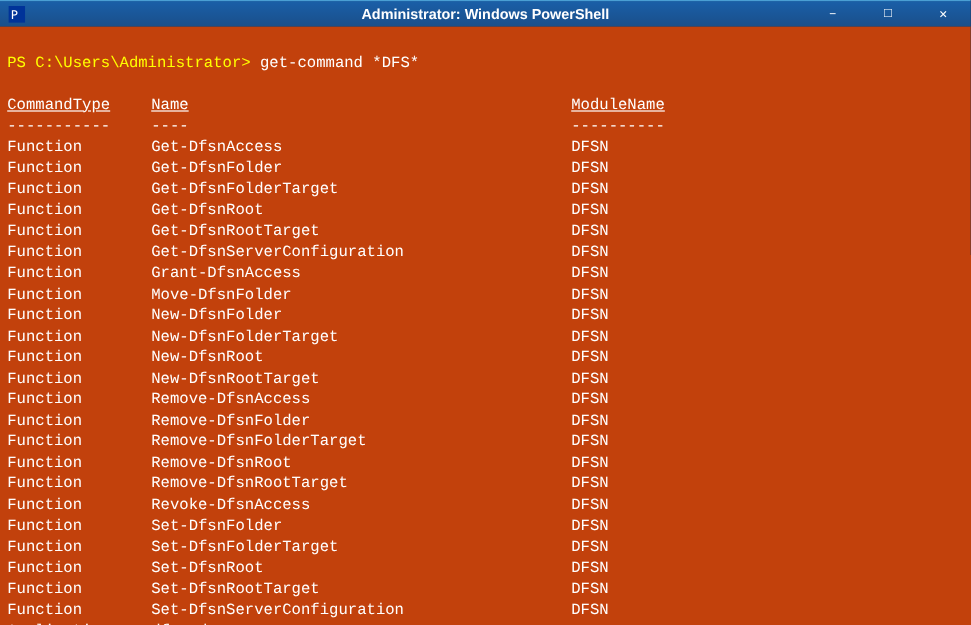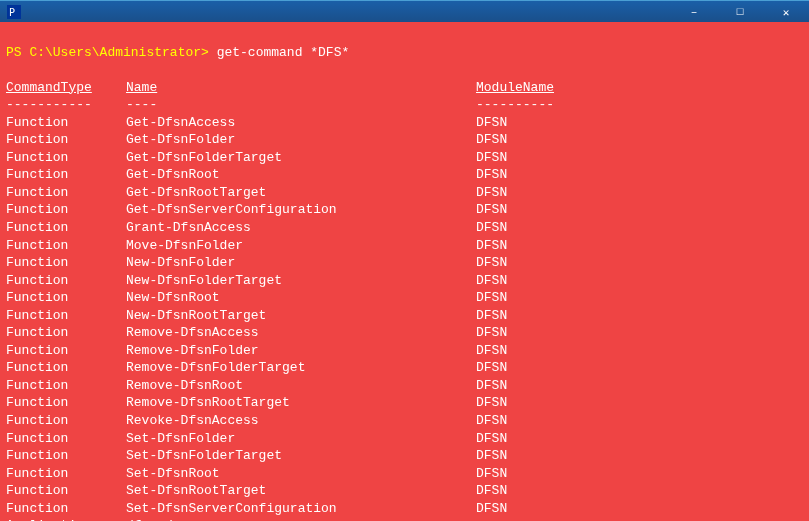--- a/index.html
+++ b/index.html
@@ -50,39 +50,40 @@
       height: 22px;
       display: flex;
       align-items: center;
       justify-content: center;
       color: white;
       font-size: 11px;
       cursor: pointer;
       background: transparent;
     }
     .terminal {
-      background: #ef4444;
+      background: #c2410c;
       color: #ffffff;
       padding: 4px 6px;
       height: calc(521px - 22px);
       overflow: hidden;
       white-space: pre;
       line-height: 1.35;
     }
   </style>
 </head>
 <body>
 
 <div class="title-bar">
   <div class="title-bar-icon">
     <svg viewBox="0 0 14 14" fill="none" xmlns="http://www.w3.org/2000/svg">
       <rect width="14" height="14" fill="#003399"></rect>
       <text x="2" y="11" font-size="10" fill="white" font-family="monospace">P</text>
     </svg>
   </div>
+  <span class="title-bar-text">Administrator: Windows PowerShell</span>
   <div class="title-bar-controls">
     <div class="title-btn">–</div>
     <div class="title-btn">□</div>
     <div class="title-btn close-btn">✕</div>
   </div>
 </div>
 
 <div class="terminal" id="terminal-content">
 <div><span style="color:#ffff00;">PS C:\Users\Administrator&gt;</span> <span style="color:#ffffff;">get-command *DFS*</span></div><br><div><span style="display:inline-block;width:120px;color:#ffffff;text-decoration:underline;">CommandType</span><span style="display:inline-block;width:350px;color:#ffffff;text-decoration:underline;">Name</span><span style="color:#ffffff;text-decoration:underline;">ModuleName</span></div><div><span style="display:inline-block;width:120px;color:#ffffff;">-----------</span><span style="display:inline-block;width:350px;color:#ffffff;">----</span><span style="color:#ffffff;">----------</span></div><div><span style="display:inline-block;width:120px;color:#ffffff;">Function</span><span style="display:inline-block;width:350px;color:#ffffff;">Get-DfsnAccess</span><span style="color:#ffffff;">DFSN</span></div><div><span style="display:inline-block;width:120px;color:#ffffff;">Function</span><span style="display:inline-block;width:350px;color:#ffffff;">Get-DfsnFolder</span><span style="color:#ffffff;">DFSN</span></div><div><span style="display:inline-block;width:120px;color:#ffffff;">Function</span><span style="display:inline-block;width:350px;color:#ffffff;">Get-DfsnFolderTarget</span><span style="color:#ffffff;">DFSN</span></div><div><span style="display:inline-block;width:120px;color:#ffffff;">Function</span><span style="display:inline-block;width:350px;color:#ffffff;">Get-DfsnRoot</span><span style="color:#ffffff;">DFSN</span></div><div><span style="display:inline-block;width:120px;color:#ffffff;">Function</span><span style="display:inline-block;width:350px;color:#ffffff;">Get-DfsnRootTarget</span><span style="color:#ffffff;">DFSN</span></div><div><span style="display:inline-block;width:120px;color:#ffffff;">Function</span><span style="display:inline-block;width:350px;color:#ffffff;">Get-DfsnServerConfiguration</span><span style="color:#ffffff;">DFSN</span></div><div><span style="display:inline-block;width:120px;color:#ffffff;">Function</span><span style="display:inline-block;width:350px;color:#ffffff;">Grant-DfsnAccess</span><span style="color:#ffffff;">DFSN</span></div><div><span style="display:inline-block;width:120px;color:#ffffff;">Function</span><span style="display:inline-block;width:350px;color:#ffffff;">Move-DfsnFolder</span><span style="color:#ffffff;">DFSN</span></div><div><span style="display:inline-block;width:120px;color:#ffffff;">Function</span><span style="display:inline-block;width:350px;color:#ffffff;">New-DfsnFolder</span><span style="color:#ffffff;">DFSN</span></div><div><span style="display:inline-block;width:120px;color:#ffffff;">Function</span><span style="display:inline-block;width:350px;color:#ffffff;">New-DfsnFolderTarget</span><span style="color:#ffffff;">DFSN</span></div><div><span style="display:inline-block;width:120px;color:#ffffff;">Function</span><span style="display:inline-block;width:350px;color:#ffffff;">New-DfsnRoot</span><span style="color:#ffffff;">DFSN</span></div><div><span style="display:inline-block;width:120px;color:#ffffff;">Function</span><span style="display:inline-block;width:350px;color:#ffffff;">New-DfsnRootTarget</span><span style="color:#ffffff;">DFSN</span></div><div><span style="display:inline-block;width:120px;color:#ffffff;">Function</span><span style="display:inline-block;width:350px;color:#ffffff;">Remove-DfsnAccess</span><span style="color:#ffffff;">DFSN</span></div><div><span style="display:inline-block;width:120px;color:#ffffff;">Function</span><span style="display:inline-block;width:350px;color:#ffffff;">Remove-DfsnFolder</span><span style="color:#ffffff;">DFSN</span></div><div><span style="display:inline-block;width:120px;color:#ffffff;">Function</span><span style="display:inline-block;width:350px;color:#ffffff;">Remove-DfsnFolderTarget</span><span style="color:#ffffff;">DFSN</span></div><div><span style="display:inline-block;width:120px;color:#ffffff;">Function</span><span style="display:inline-block;width:350px;color:#ffffff;">Remove-DfsnRoot</span><span style="color:#ffffff;">DFSN</span></div><div><span style="display:inline-block;width:120px;color:#ffffff;">Function</span><span style="display:inline-block;width:350px;color:#ffffff;">Remove-DfsnRootTarget</span><span style="color:#ffffff;">DFSN</span></div><div><span style="display:inline-block;width:120px;color:#ffffff;">Function</span><span style="display:inline-block;width:350px;color:#ffffff;">Revoke-DfsnAccess</span><span style="color:#ffffff;">DFSN</span></div><div><span style="display:inline-block;width:120px;color:#ffffff;">Function</span><span style="display:inline-block;width:350px;color:#ffffff;">Set-DfsnFolder</span><span style="color:#ffffff;">DFSN</span></div><div><span style="display:inline-block;width:120px;color:#ffffff;">Function</span><span style="display:inline-block;width:350px;color:#ffffff;">Set-DfsnFolderTarget</span><span style="color:#ffffff;">DFSN</span></div><div><span style="display:inline-block;width:120px;color:#ffffff;">Function</span><span style="display:inline-block;width:350px;color:#ffffff;">Set-DfsnRoot</span><span style="color:#ffffff;">DFSN</span></div><div><span style="display:inline-block;width:120px;color:#ffffff;">Function</span><span style="display:inline-block;width:350px;color:#ffffff;">Set-DfsnRootTarget</span><span style="color:#ffffff;">DFSN</span></div><div><span style="display:inline-block;width:120px;color:#ffffff;">Function</span><span style="display:inline-block;width:350px;color:#ffffff;">Set-DfsnServerConfiguration</span><span style="color:#ffffff;">DFSN</span></div><div><span style="display:inline-block;width:120px;color:#ffffff;">Application</span><span style="display:inline-block;width:350px;color:#ffffff;">dfscmd.exe</span><span style="color:#ffffff;"></span></div><br></div>
 

